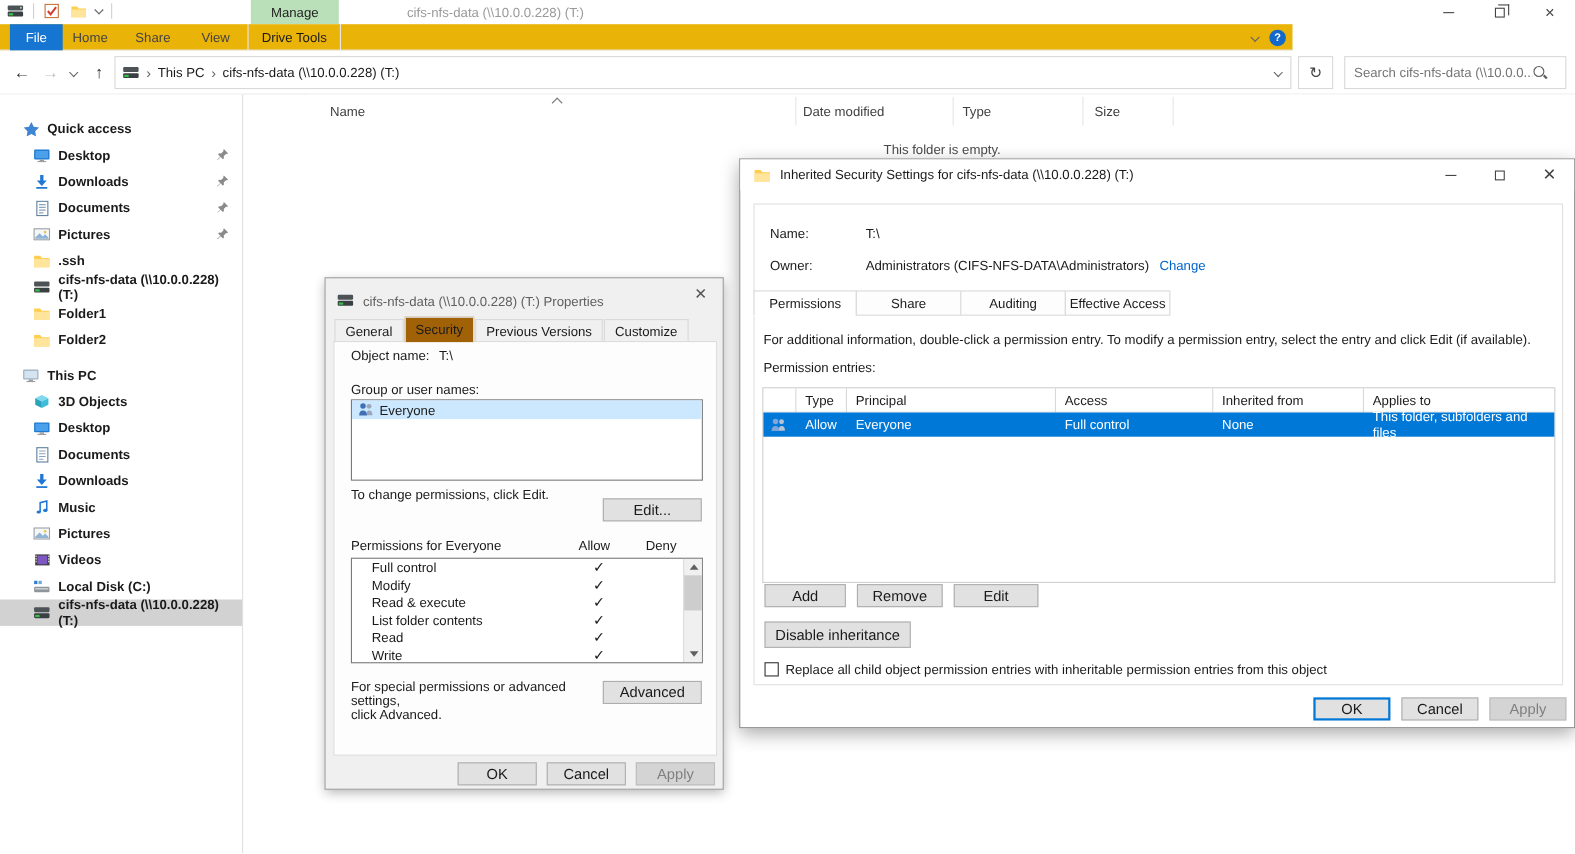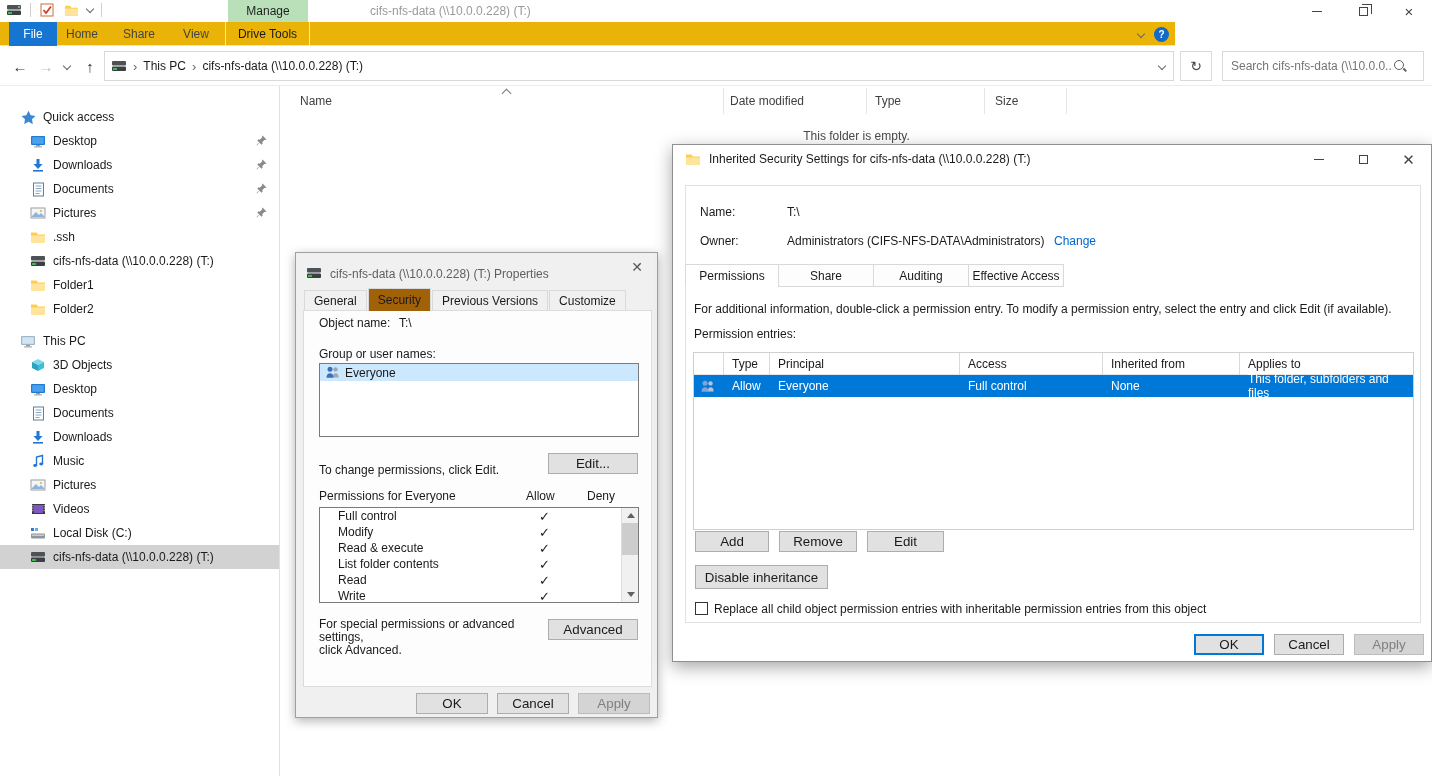--- a/index.html
+++ b/index.html
@@ -45,21 +45,21 @@
   .bc-chev-end { position:absolute; right:8px; }
   .refresh-box { position:absolute; left:1180px; top:5px; width:32px; height:30px; border:1px solid #d9d9d9;
     display:flex; align-items:center; justify-content:center; font-size:14px; color:#444; }
   .search-box { position:absolute; left:1222px; top:5px; width:202px; height:30px; border:1px solid #d9d9d9; display:flex; align-items:center; }
   .search-box input { border:none; outline:none; width:170px; padding-left:8px; font:12px "Liberation Sans",sans-serif; color:#555; background:transparent; }
   .mag { position:relative; width:14px; height:14px; }
   .mag::before { content:""; position:absolute; left:1px; top:1px; width:8px; height:8px; border:1.5px solid #5f5f5f; border-radius:50%; }
   .mag::after { content:""; position:absolute; left:10px; top:10px; width:4px; height:1.5px; background:#5f5f5f; transform:rotate(45deg); }
 
   
-  .sidebar { position:absolute; left:0; top:86px; width:280px; height:690px; background:#fff; border-right:1px solid #e0e0e0; padding-top:19px; }
+  .sidebar { position:absolute; left:0; top:86px; width:221px; height:690px; background:#fff; border-right:1px solid #e0e0e0; padding-top:19px;font-weight:bold; }
   .srow { position:relative; height:24px; display:flex; align-items:center; gap:7px; padding-left:20px; }
   .srow.lvl1 { padding-left:30px; }
   .srow.gap { margin-top:8px; }
   .srow.selected { background:#d2d2d2; }
   .ic { width:16px; height:16px; flex:0 0 16px; display:flex; align-items:center; justify-content:center; }
   .pin { position:absolute; right:12px; top:6px; }
   .main { position:absolute; left:281px; top:86px; width:1151px; height:690px; background:#fff; }
   .colhead { position:absolute; top:2px; height:26px; display:flex; align-items:center; color:#3f3f3f; }
   .coldiv { position:absolute; top:2px; height:26px; width:1px; background:#e5e5e5; }
   .sort-caret { position:absolute; left:222px; top:4px; width:7px; height:7px; border-left:1px solid #777; border-top:1px solid #777; transform:rotate(45deg); }
@@ -450,21 +450,21 @@
                 <circle cx="10.5" cy="3.4" r="2.2" fill="#9aa7b8"></circle>
                 <path d="M7.8 11.5 q0 -4.3 2.9 -4.3 q2.9 0 2.9 4.3 Z" fill="#9aa7b8"></path>
                 <circle cx="5" cy="3.2" r="2.5" fill="#3f6fb4"></circle>
                 <path d="M1.5 11.8 q0 -4.6 3.5 -4.6 q3.5 0 3.5 4.6 Z" fill="#3f6fb4"></path>
               </svg>
             </span>
           <span>Everyone</span>
         </div>
       </div>
 
-      <span class="pd-label" style="left:15px;top:152px">To change permissions, click Edit.</span>
+      <span class="pd-label" style="left:15px;top:132px">To change permissions, click Edit.</span>
       <button class="btn" style="left:244px;top:142px;width:90px;height:21px">Edit...</button>
 
       <span class="pd-label" style="left:15px;top:178px">Permissions for Everyone</span>
       <span class="pd-label" style="left:222px;top:178px">Allow</span>
       <span class="pd-label" style="left:283px;top:178px">Deny</span>
 
       <div class="pd-list" style="left:15px;top:196px;width:320px;height:96px;overflow:hidden">
         <div class="perm-row">
           <span>Full control</span>
           <span class="perm-check">✓</span>

